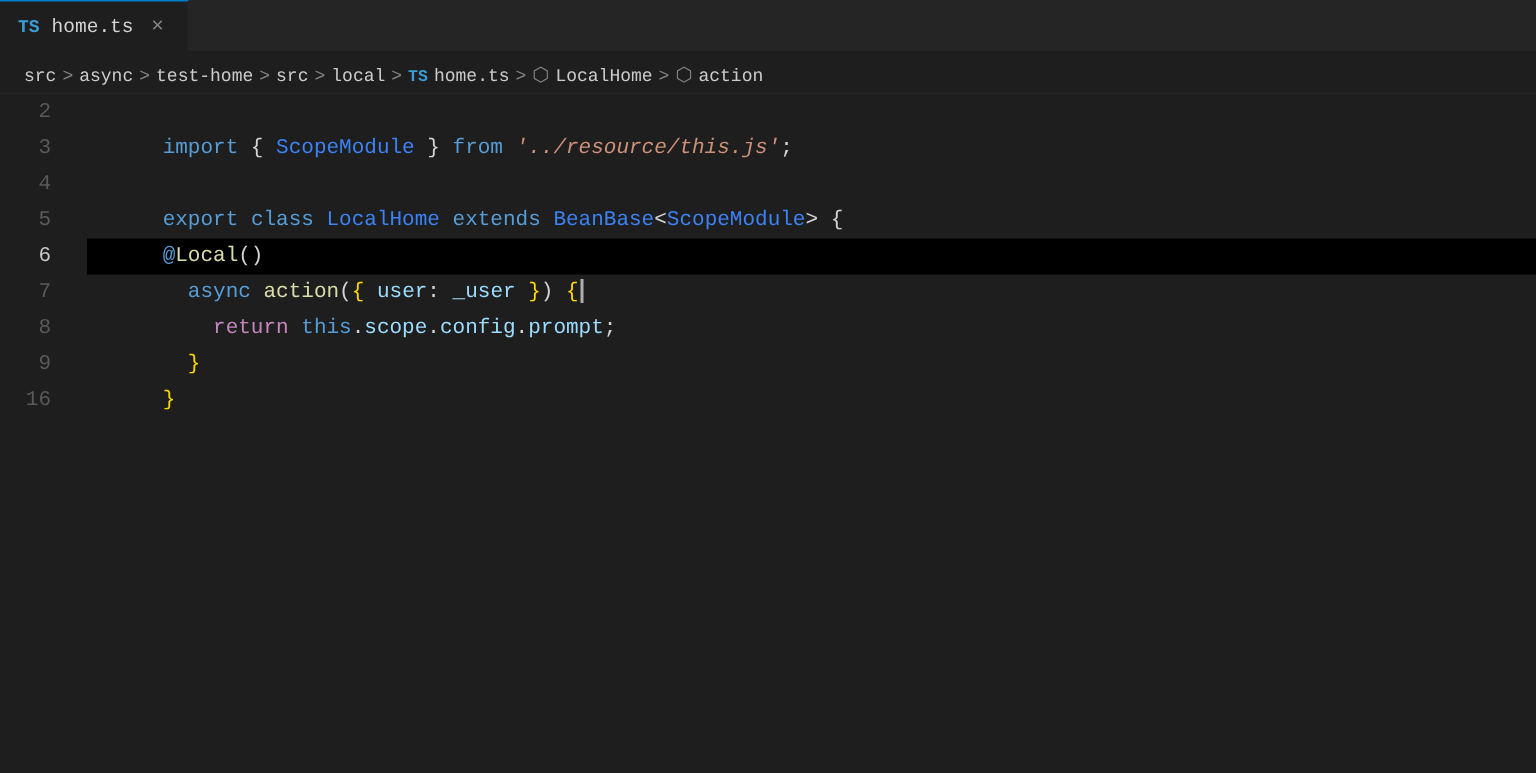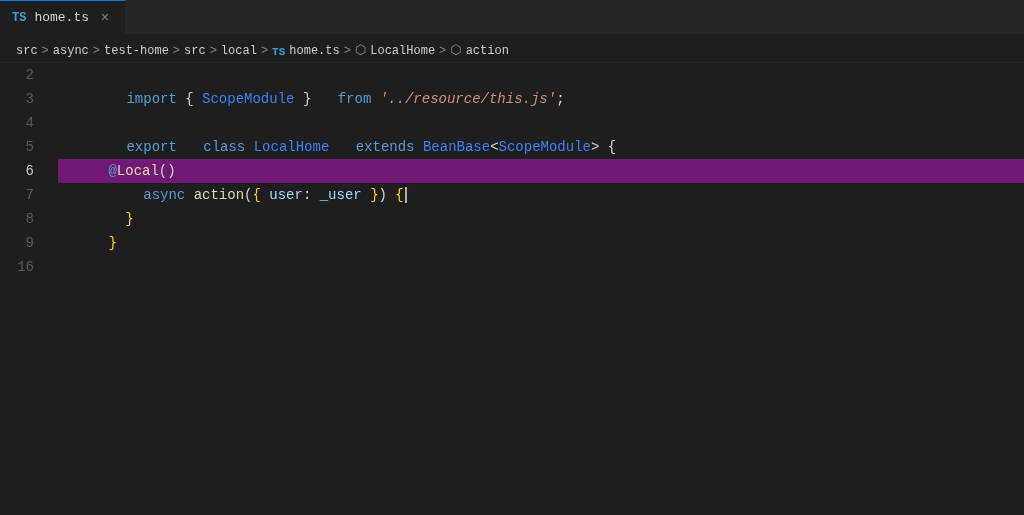--- a/index.html
+++ b/index.html
@@ -116,35 +116,35 @@
     }
 
     .code-line {
       height: 24px;
       line-height: 24px;
       white-space: pre;
       font-size: 14px;
     }
 
     
-    .kw { color: #569cd6; margin-left: 18px; }         
+    .kw { color: #569cd6; }         
     .kw-ctrl { color: #c586c0; }    
     .fn { color: #dcdcaa; }         
     .cls { color: #3b82f6; }        
     .str { color: #ce9178; font-style: italic; }  
     .prop { color: #9cdcfe; }       
     .punct { color: #d4d4d4; }      
     .param { color: #9cdcfe; }        
     .this-kw { color: #569cd6; }       
     .bracket { color: #ffd700; }  
     .at { color: #569cd6; }
 
     
     .line-active {
-      background: #701a75;
+      background: #000000;
     }
 
     .cursor {
       display: inline-block;
       width: 2px;
       height: 16px;
       background: #aeafad;
       vertical-align: middle;
       animation: blink 1s step-end infinite;
       margin-left: 1px;
@@ -219,20 +219,23 @@
     </div>
 
     <div class="code-line">
       <span class="at">@</span><span class="fn">Local</span><span class="punct">()</span>
     </div>
 
     <div class="code-line line-active">
       <span class="punct">&nbsp;&nbsp;</span><span class="kw">async</span><span class="punct"> </span><span class="fn">action</span><span class="punct">(</span><span class="bracket">{</span><span class="punct"> </span><span class="param">user</span><span class="punct">: </span><span class="param">_user</span><span class="punct"> </span><span class="bracket">}</span><span class="punct">) </span><span class="bracket">{</span><span class="cursor"></span>
     </div>
 
+    <div class="code-line">
+      <span class="punct">&nbsp;&nbsp;&nbsp;&nbsp;</span><span class="kw-ctrl">return</span><span class="punct"> </span><span class="this-kw">this</span><span class="punct">.</span><span class="prop">scope</span><span class="punct">.</span><span class="prop">config</span><span class="punct">.</span><span class="prop">prompt</span><span class="punct">;</span>
+    </div>
 
     <div class="code-line">
       <span class="punct">&nbsp;&nbsp;</span><span class="bracket">}</span>
     </div>
 
     <div class="code-line">
       <span class="bracket">}</span>
     </div>
 
     <div class="code-line">&nbsp;</div>

